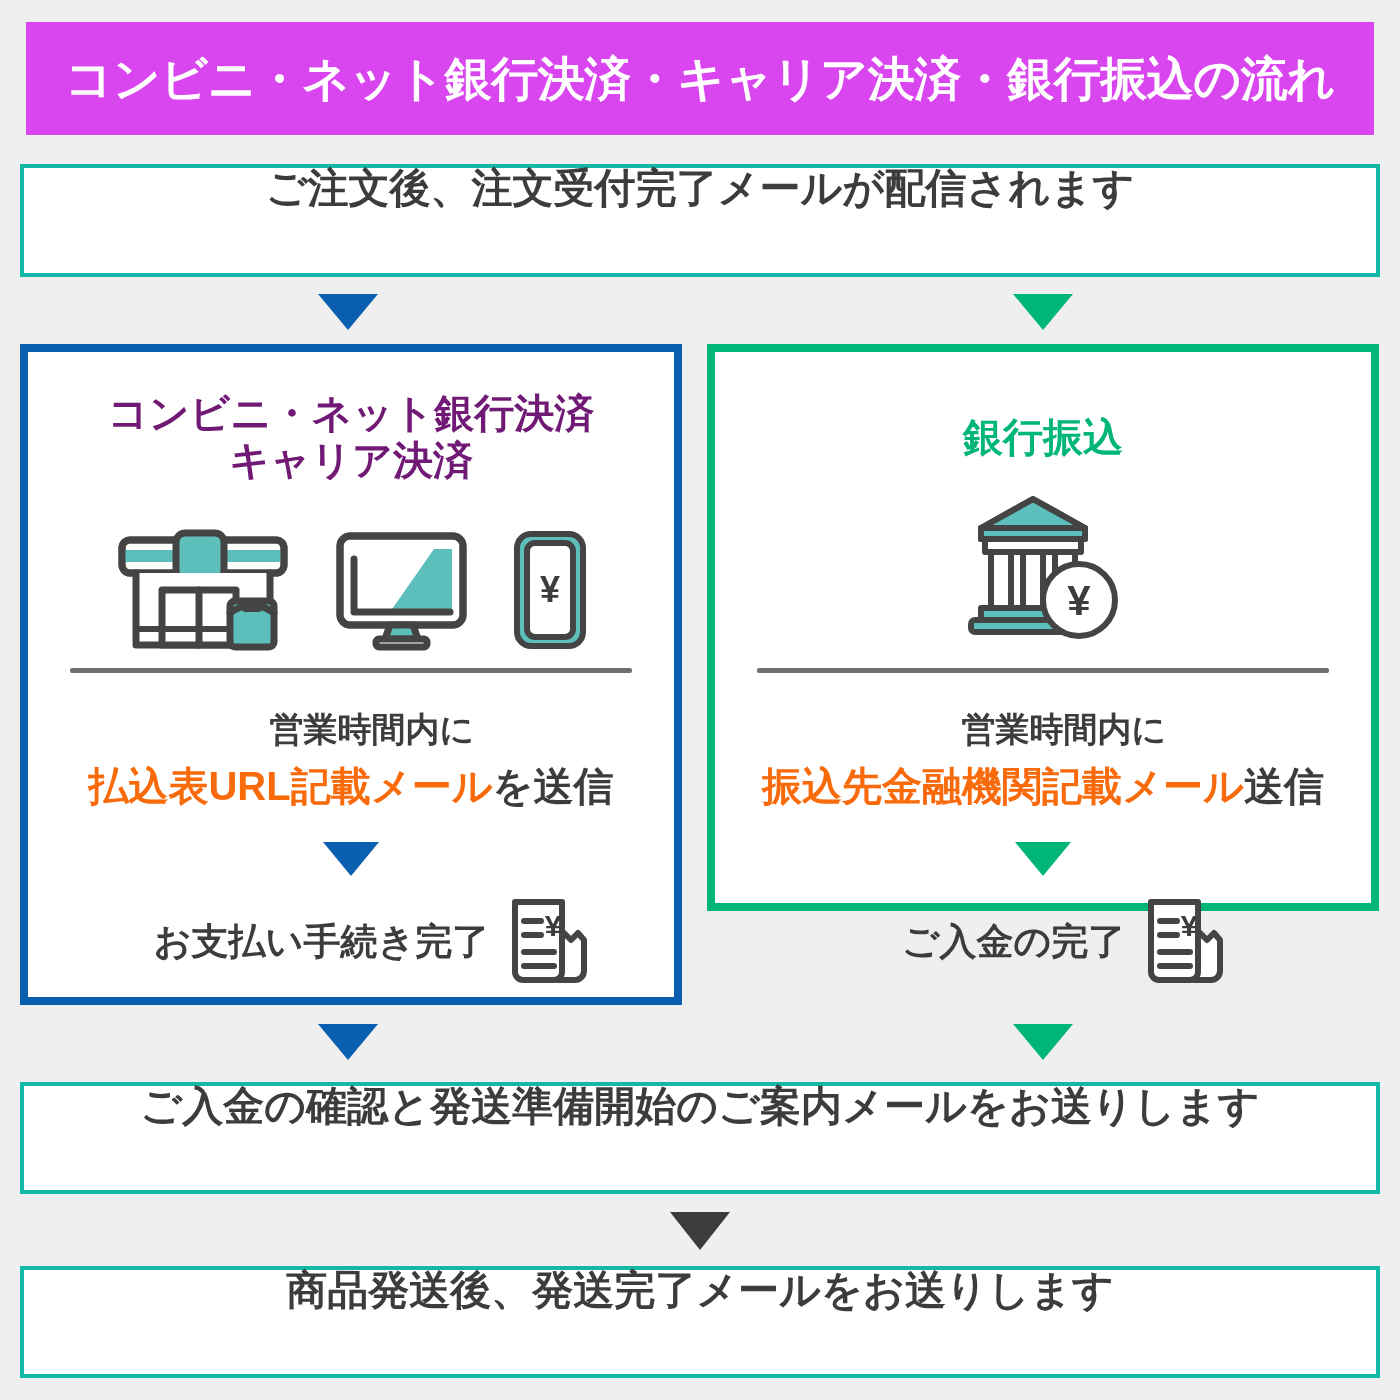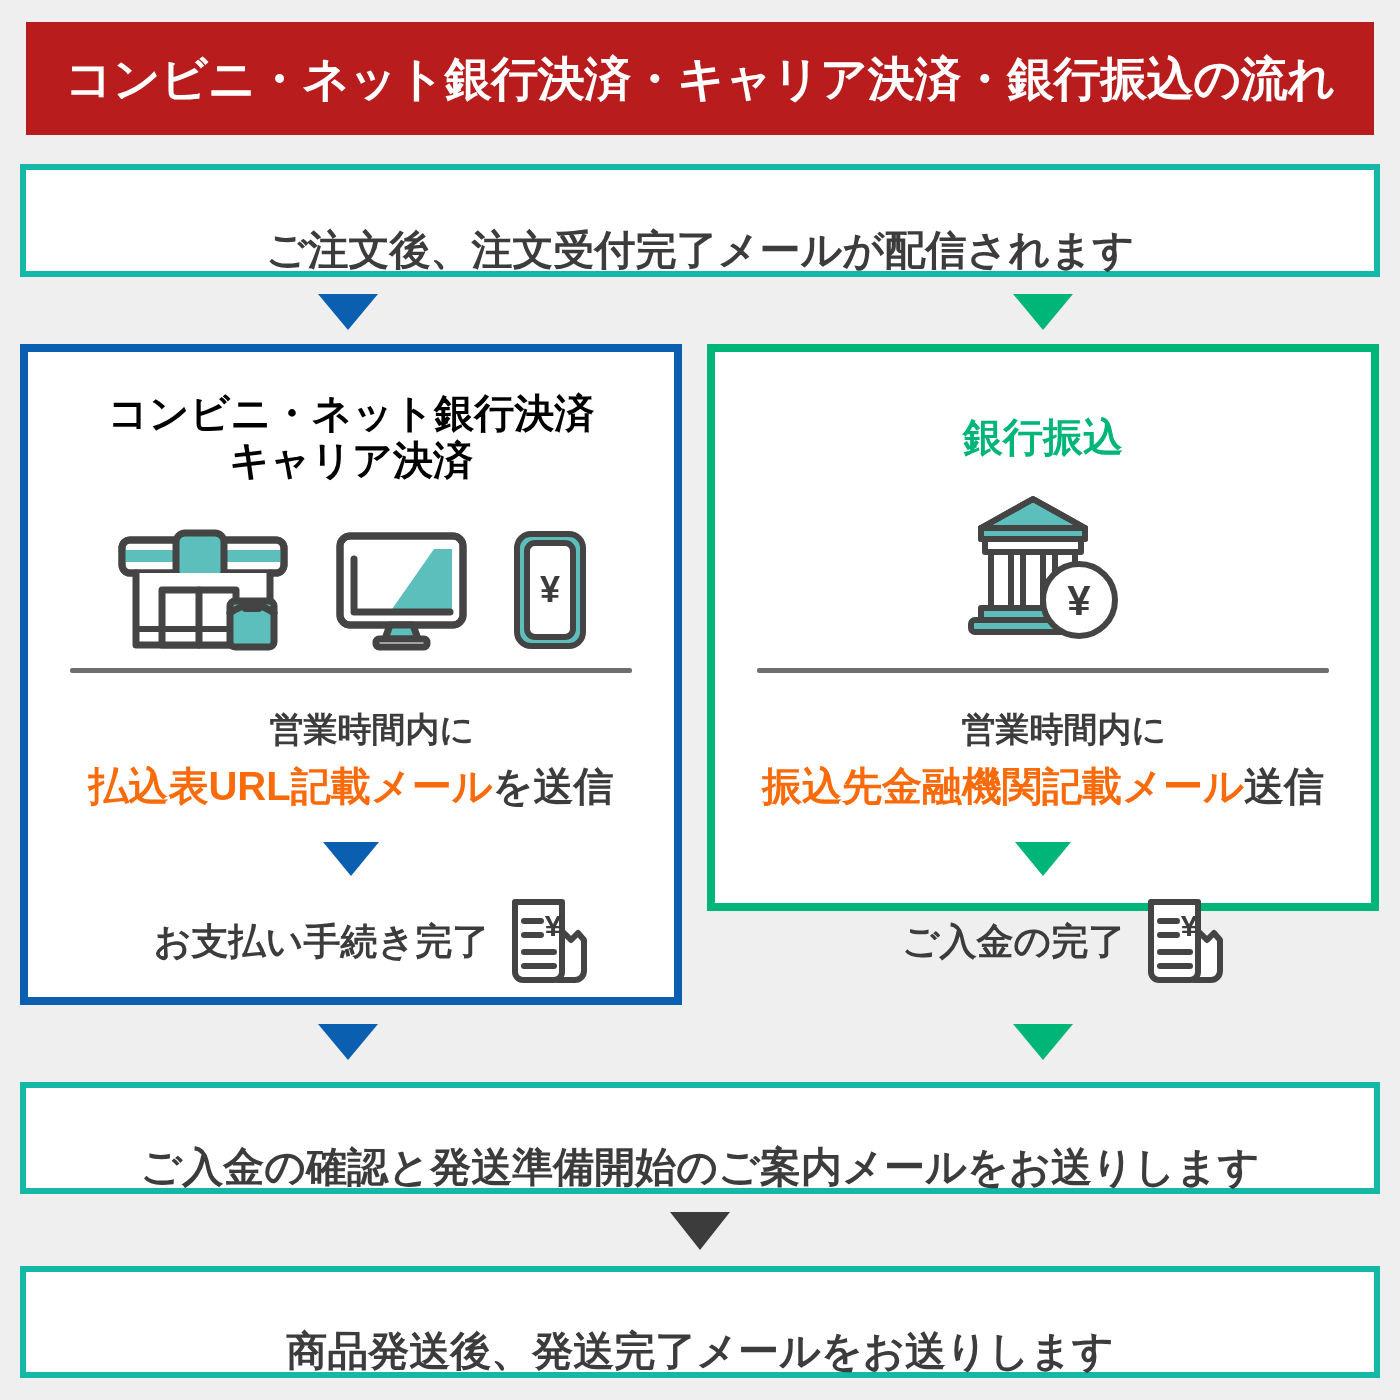--- a/index.html
+++ b/index.html
@@ -20,42 +20,42 @@
     background: #efefef;
   }
 
   
   .header-banner {
     position: absolute;
     left: 26px;
     top: 22px;
     width: 1348px;
     height: 113px;
-    background: #b91c1c;
+    background: #d946ef;
     display: flex;
     align-items: center;
     justify-content: center;
   }
   .header-banner .title {
     color: #ffffff;
     font-size: 47px;
     font-weight: bold;
     letter-spacing: -0.5px;
     white-space: nowrap;
     line-height: 1;
   }
 
   
   .gray-box {
     position: absolute;
     background: #ffffff;
-    border: 6px solid #14b8a6;
+    border: 4px solid #14b8a6;
     box-sizing: border-box;
     display: flex;
-    align-items: flex-end;
+    align-items: flex-start;
     justify-content: center;
   }
   .gray-box .gb-text {
     color: #3c3c3c;
     font-weight: bold;
     white-space: nowrap;
     line-height: 1;
   }
   #order-box {
     left: 20px; top: 164px; width: 1360px; height: 113px;
@@ -126,21 +126,21 @@
   .panel-title {
     position: absolute;
     left: 0; right: 0;
     top: 38px;
     text-align: center;
     font-weight: bold;
     font-size: 40px;
     line-height: 1.18;
     white-space: pre-line;
   }
-  #panel-konbini .panel-title { color: #000000; }
+  #panel-konbini .panel-title { color: #701a75; }
   #panel-furikomi .panel-title { color: #00b578; top: 62px; }
 
   .icon-row {
     position: absolute;
     left: 0; right: 0;
     top: 170px;
     height: 135px;
     display: flex;
     align-items: center;
     justify-content: center;

